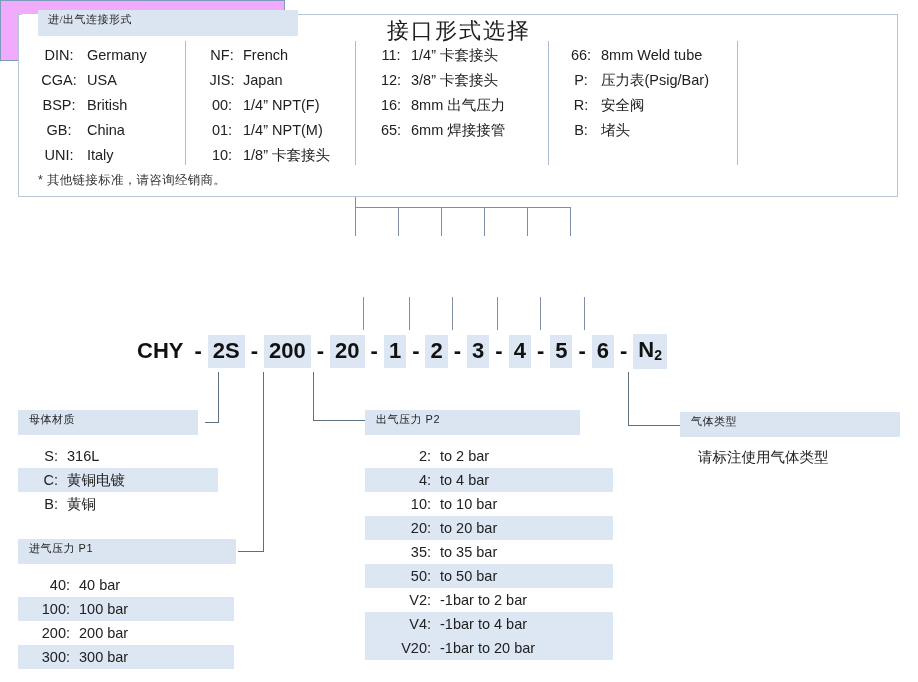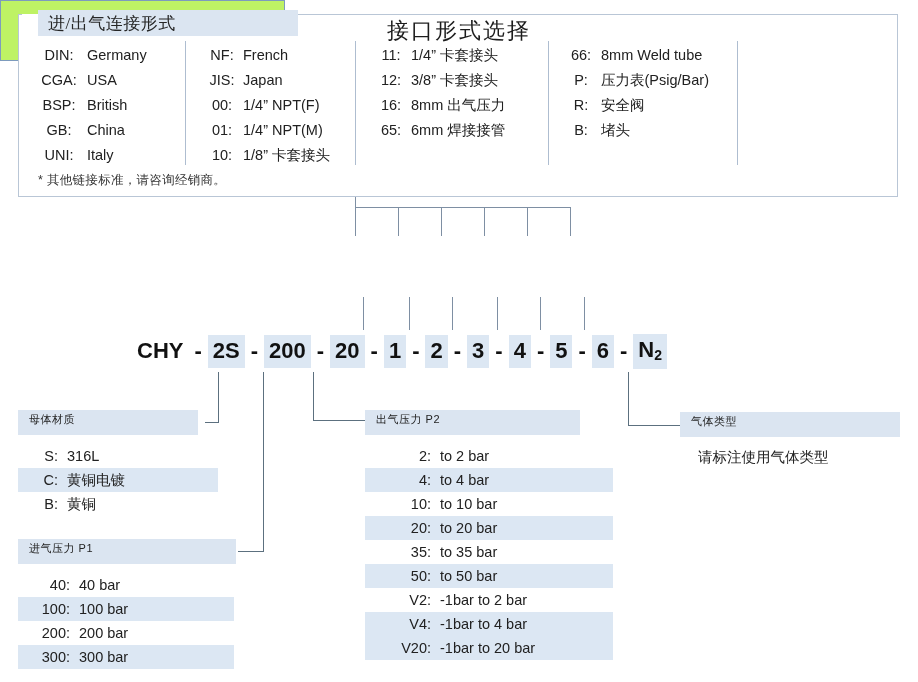--- a/index.html
+++ b/index.html
@@ -27,41 +27,41 @@
     box-sizing:border-box;
     background:#fff;
   }
   #top-panel-tick{left:22px;top:14px;width:22px;height:1px;background:#ffffff;}
   #top-title{
     left:38px;top:10px;width:260px;height:26px;
     background:#dbe5f1;
   }
   #top-title span{
     position:absolute;left:10px;top:2px;
-    font-size:17px;color:#262626;letter-spacing:.5px;font-family:Liberation Serif, serif;
+    font-size:11px;color:#262626;letter-spacing:.5px;font-family:Liberation Serif, serif;
   }
   .col-div{position:absolute;top:41px;height:124px;width:1px;background:#aebdd0;}
 
   .tp-col{position:absolute;top:43px;}
   .tp-row{
     display:flex;align-items:baseline;
     height:25px;line-height:25px;font-size:14.5px;color:#212121;
   }
   .tp-key{text-align:center;display:inline-block;}
   .tp-val{display:inline-block;padding-left:7px;}
 
   #top-note{
     position:absolute;left:38px;top:172px;
     font-size:12.5px;color:#333;letter-spacing:.3px;
   }
 
   
   #centre-box{
     left:330px;top:236px;width:285px;height:61px;
-    border:1px solid #7d9bbd;background:#bef264;box-sizing:border-box;
+    border:1px solid #7d9bbd;background:#f0abfc;box-sizing:border-box;
   }
   #centre-box-label{
     position:absolute;left:0;top:0;width:100%;height:61px;
     display:flex;align-items:center;justify-content:center;
     font-size:22px;color:#1c1c1c;letter-spacing:2px;
   }
 
   
   #code-row{
     position:absolute;left:132px;top:334px;height:34px;

